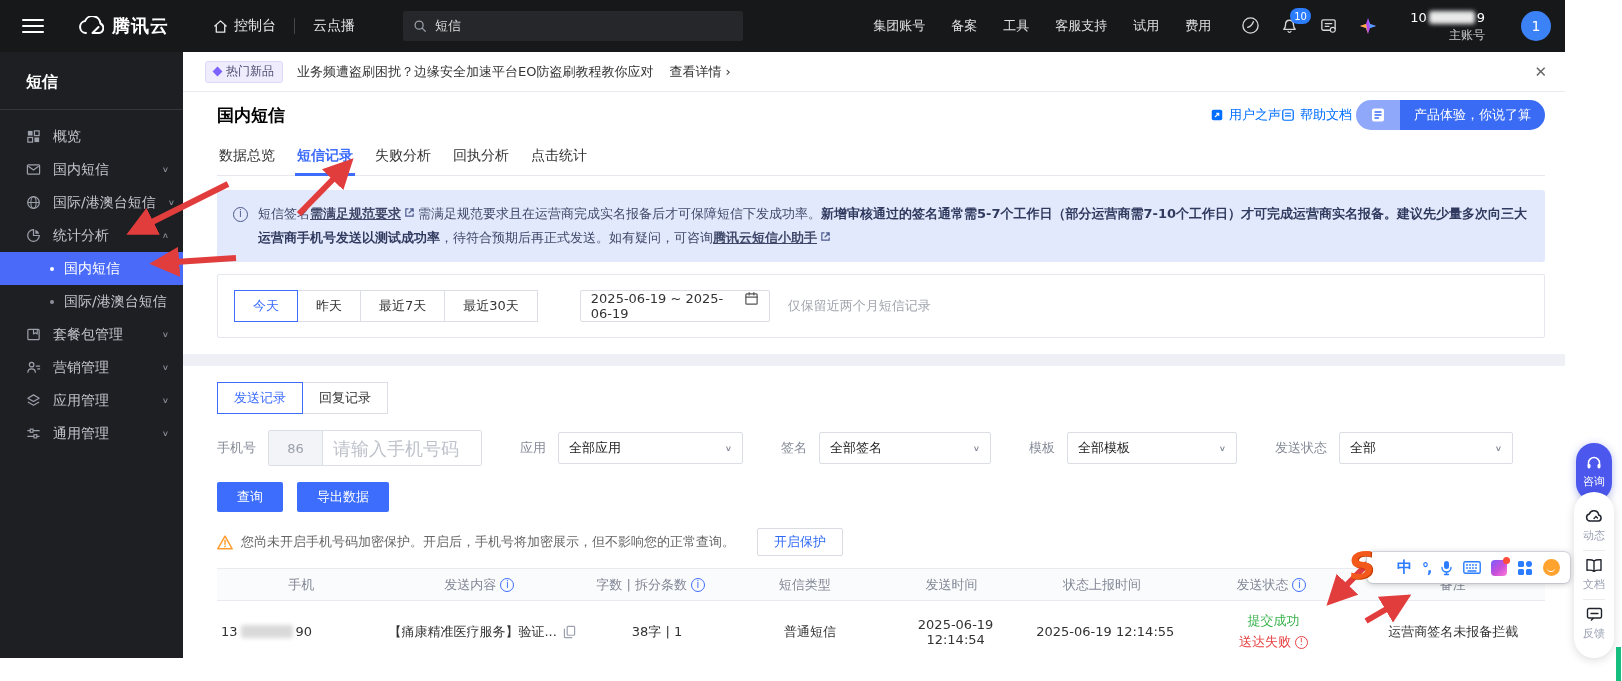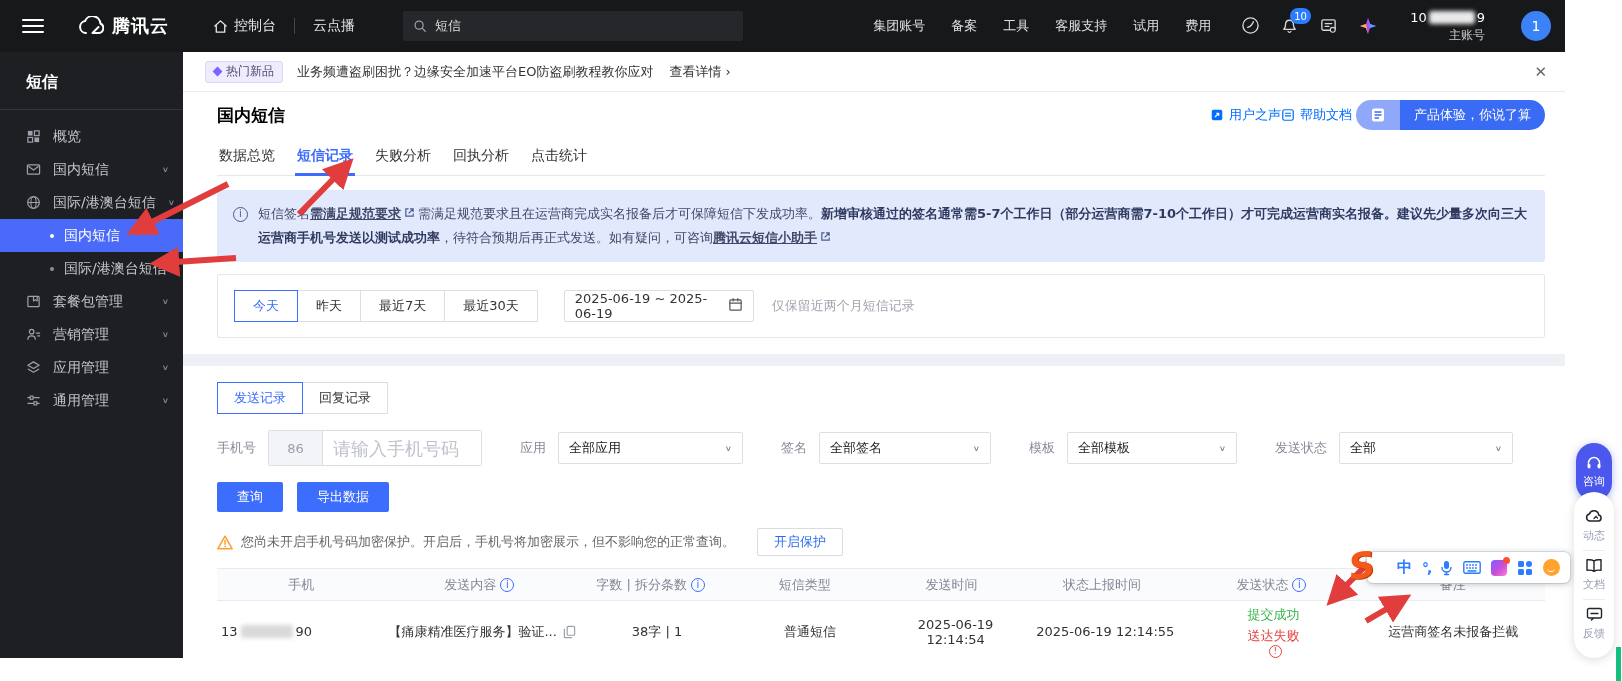--- a/index.html
+++ b/index.html
@@ -87,22 +87,22 @@
     color:#4a5a8c; font-size:10px; display:flex; align-items:center; justify-content:center; margin-top:5px; font-style:normal; }
   .ext { display:inline-block; margin:0 3px; }
 
   .date-panel { margin-top:12px; border:1px solid #e4e7ee; border-radius:2px; height:64px;
     display:flex; align-items:center; padding:0 16px; gap:0; background:#fff; }
   .btn-group { display:flex; }
   .btn-group .gbtn { height:32px; padding:0 18px; border:1px solid #dcdee6; background:#fff; color:#333;
     display:flex; align-items:center; cursor:pointer; margin-left:-1px; }
   .btn-group .gbtn:first-child { margin-left:0; }
   .btn-group .gbtn.active { border-color:#3d6dfd; color:#3d6dfd; z-index:1; position:relative; }
-  .date-input { margin-left:26px; width:190px; height:32px; border:1px solid #dcdee6; border-radius:2px;
-    display:flex; align-items:center; padding:0 10px; color:#333; cursor:pointer; }
+  .date-input { margin-left:42px; width:190px; height:32px; border:1px solid #dcdee6; border-radius:2px;
+    display:flex; align-items:flex-start; padding:0 10px; color:#333; cursor:pointer; }
   .date-input .cal { margin-left:auto; }
   .date-hint { margin-left:18px; color:#a0a4ad; }
 
   .spacer12 { height:12px; background:#eef0f5; }
 
   .sec2 { background:#fff; flex:1; padding:16px 20px 0 34px; overflow:hidden; }
   .seg { display:flex; }
   .seg .sbtn { height:32px; min-width:78px; padding:0 16px; display:flex; align-items:center; justify-content:center;
     border:1px solid #dcdee6; background:#fff; cursor:pointer; margin-left:-1px; color:#333; }
   .seg .sbtn:first-child { margin-left:0; }
@@ -139,21 +139,21 @@
   .tbody-row { border-bottom:1px solid #edeef2; }
   .row-tall { height:62px; }
   .blue-i { width:14px; height:14px; border:1px solid #3d6dfd; color:#3d6dfd; border-radius:50%;
     font-size:10px; display:inline-flex; align-items:center; justify-content:center; font-style:normal; flex:none; }
   .red-i { width:13px; height:13px; border:1px solid #e64242; color:#e64242; border-radius:50%;
     font-size:9px; display:inline-flex; align-items:center; justify-content:center; font-style:normal; margin-left:4px; }
   .phone-cell { display:flex; align-items:center; justify-content:flex-start; gap:3px; }
   .phone-blur { display:inline-block; width:52px; height:13px; background:#d9d9d9; border-radius:2px; filter:blur(2px); }
   .content-cell { display:flex; align-items:center; justify-content:center; gap:6px; white-space:nowrap; }
   .status-ok { color:#36b24a; }
-  .status-fail { color:#e64242; display:flex; align-items:center; justify-content:center; margin-top:3px;flex-direction:column; }
+  .status-fail { color:#e64242; display:flex; align-items:center; justify-content:center; margin-top:3px; }
 
   
   .arrows { position:absolute; left:0; top:0; width:1622px; height:681px; pointer-events:none; z-index:40; }
 
   .ime-bar { position:absolute; left:1367px; top:552px; height:31px; background:#fff; border-radius:6px;
     box-shadow:0 1px 6px rgba(0,0,0,.25), 0 0 0 1px #e3e6ef; display:flex; align-items:center; gap:10px;
     padding:0 10px 0 30px; z-index:50; }
   .ime-s { position:absolute; left:-18px; top:-7px; font-size:36px; font-weight:bold; font-style:italic;
     color:#f4591c; text-shadow:1px 1px 0 #c43d00; transform:rotate(-8deg); }
   .ime-zh { color:#2b7cff; font-weight:bold; font-size:15px; }
@@ -285,20 +285,28 @@
         </div>
         <div class="menu-item">
           <svg width="15" height="15" viewBox="0 0 16 16">
               <circle cx="8" cy="8" r="6.2" fill="none" stroke="#9da1ab" stroke-width="1.3"></circle>
               <ellipse cx="8" cy="8" rx="2.8" ry="6.2" fill="none" stroke="#9da1ab" stroke-width="1.1"></ellipse>
               <path d="M2 8h12" stroke="#9da1ab" stroke-width="1.1"></path>
             </svg>
           <span>国际/港澳台短信</span>
           <span class="chev">∨</span>
         </div>
+        <div class="menu-item">
+          <svg width="15" height="15" viewBox="0 0 16 16">
+              <path d="M8 1.8A6.2 6.2 0 1 0 14.2 8H8Z" fill="none" stroke="#9da1ab" stroke-width="1.3"></path>
+              <path d="M10 1.9A6.2 6.2 0 0 1 14.1 6H10Z" fill="#9da1ab"></path>
+            </svg>
+          <span>统计分析</span>
+          <span class="chev">∧</span>
+        </div>
         <div class="menu-item menu-sub active">
           <span>国内短信</span>
         </div>
         <div class="menu-item menu-sub">
           <span>国际/港澳台短信</span>
         </div>
         <div class="menu-item">
           <svg width="15" height="15" viewBox="0 0 16 16">
               <rect x="2" y="2.5" width="12" height="11" rx="1" fill="none" stroke="#9da1ab" stroke-width="1.3"></rect>
               <path d="M8 2.5v5l2-1.4 2 1.4v-5" fill="none" stroke="#9da1ab" stroke-width="1.2" stroke-linejoin="round"></path>

